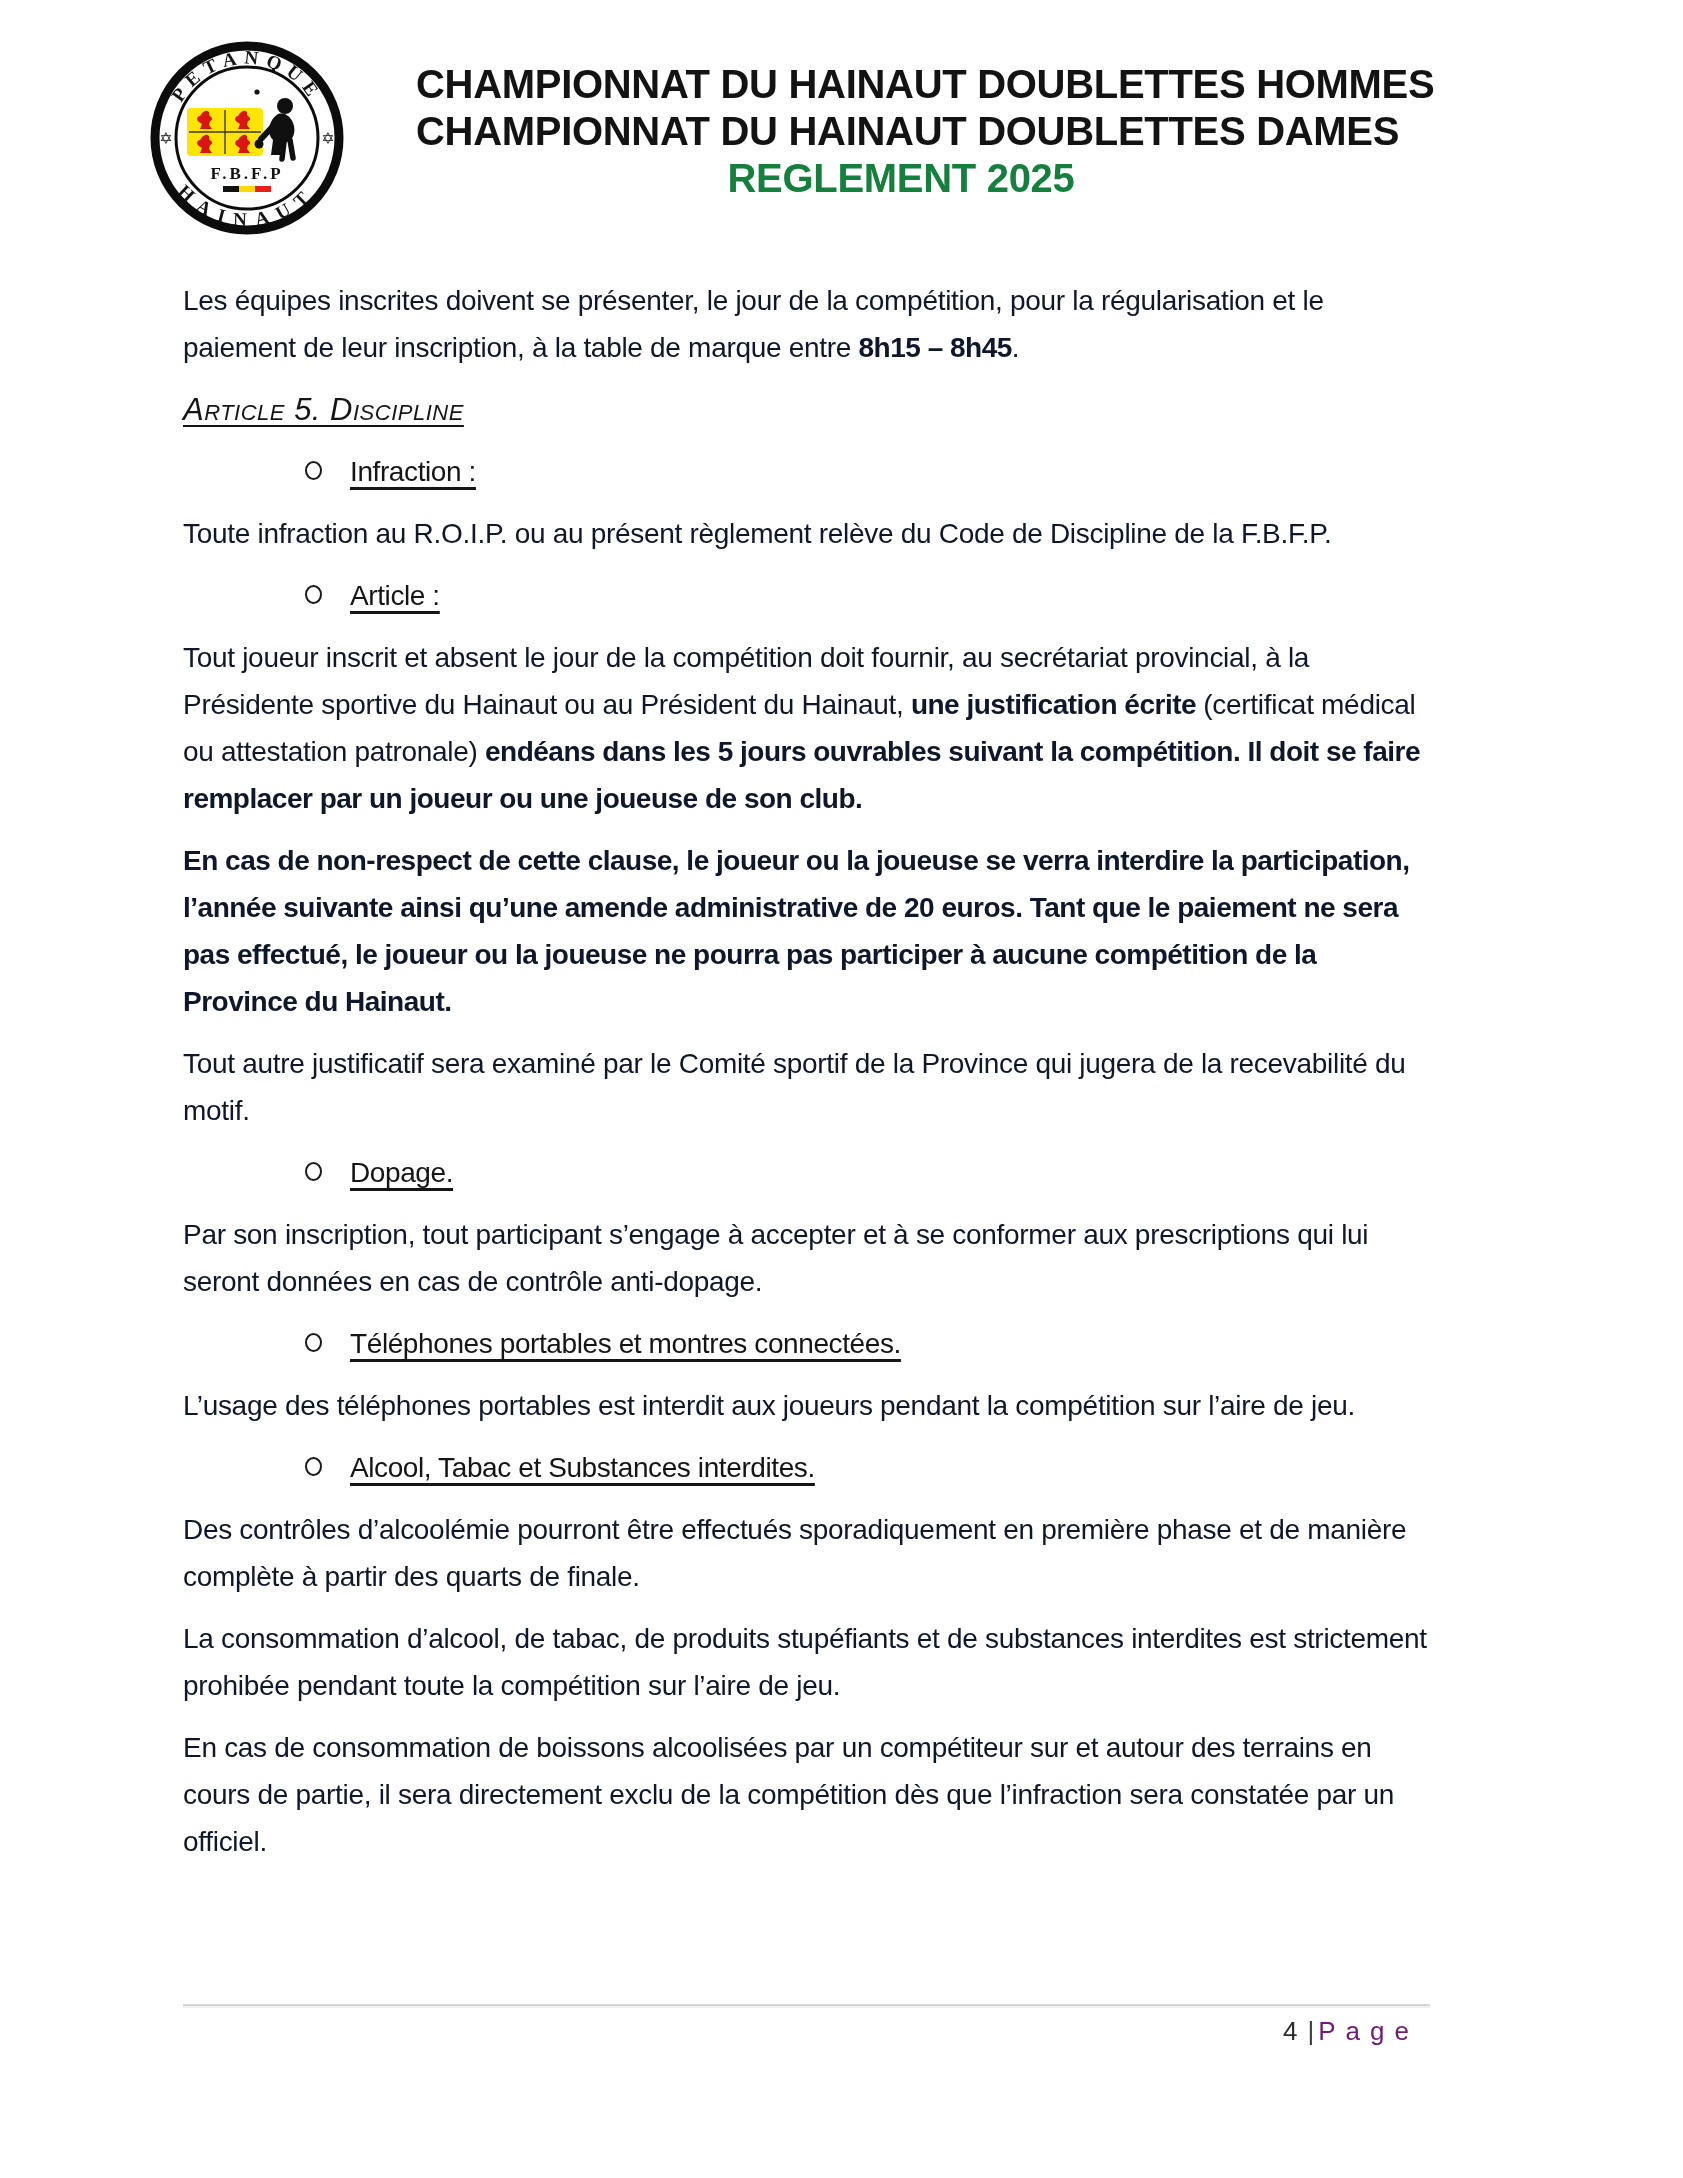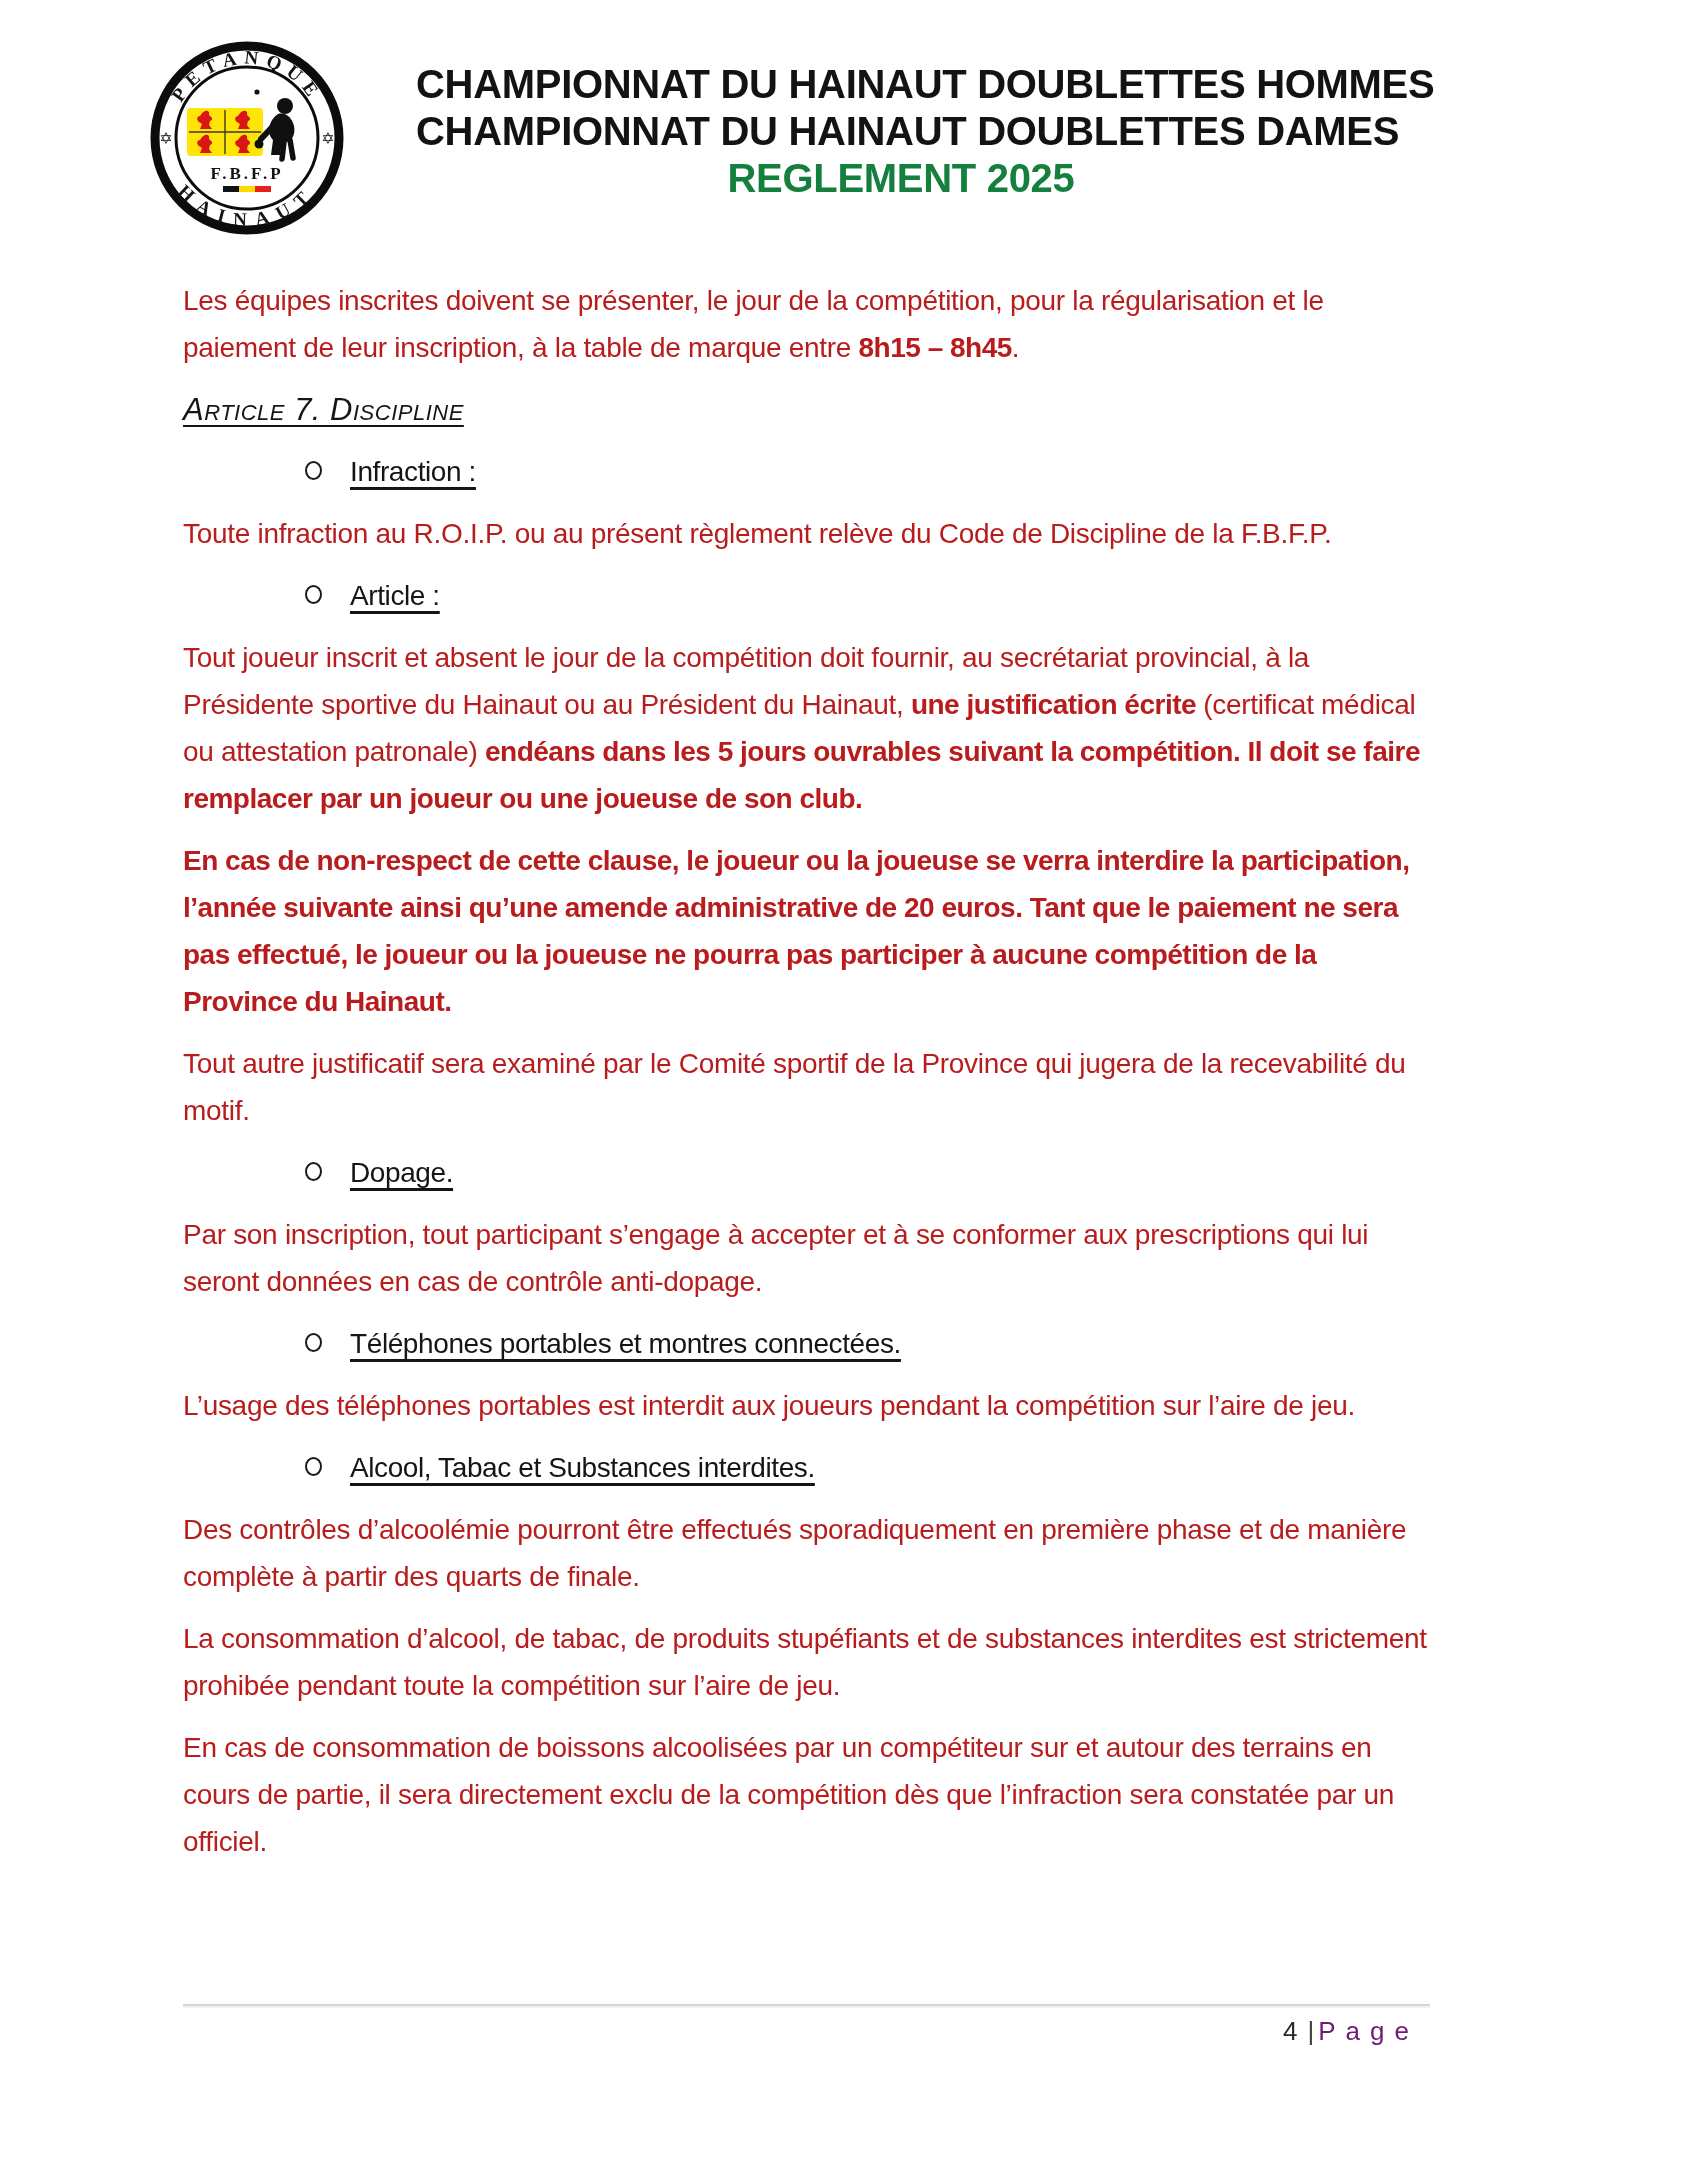--- a/index.html
+++ b/index.html
@@ -60,21 +60,21 @@
     position: absolute;
     left: 183px;
     top: 277px;
     width: 1249px;
   }
   .para {
     margin: 0 0 15px 0;
     font-size: 28px;
     line-height: 47px;
     letter-spacing: -0.3px;
-    color: #b91c1c;
+    color: #0f172a;
   }
   .para .b { font-weight: 700; letter-spacing: -0.5px; }
   .article-heading {
     margin: 0 0 15px 0;
     font-size: 31px;
     line-height: 47px;
     font-style: italic;
     font-variant: small-caps;
     text-decoration: underline;
     text-decoration-thickness: 2px;
@@ -177,21 +177,21 @@
   </svg>
 
   <div class="title-block">
     <div class="title-line">CHAMPIONNAT DU HAINAUT DOUBLETTES HOMMES</div>
     <div class="title-line">CHAMPIONNAT DU HAINAUT DOUBLETTES DAMES</div>
     <div class="title-line red">REGLEMENT 2025</div>
   </div>
 
   <div class="doc-body">
       <p class="para"><span class="r">Les équipes inscrites doivent se présenter, le jour de la compétition, pour la régularisation et le paiement de leur inscription, à la table de marque entre </span><span class="b">8h15 – 8h45</span><span class="r">.</span></p>
-      <div class="article-heading">Article 7. Discipline</div>
+      <div class="article-heading">Article 5. Discipline</div>
       <div class="bullet-item"><span class="bullet-marker"></span><span class="bullet-label">Infraction :</span></div>
       <p class="para"><span class="r">Toute infraction au R.O.I.P. ou au présent règlement relève du Code de Discipline de la F.B.F.P.</span></p>
       <div class="bullet-item"><span class="bullet-marker"></span><span class="bullet-label">Article :</span></div>
       <p class="para"><span class="r">Tout joueur inscrit et absent le jour de la compétition doit fournir, au secrétariat provincial, à la Présidente sportive du Hainaut ou au Président du Hainaut, </span><span class="b">une justification écrite </span><span class="r">(certificat médical ou attestation patronale) </span><span class="b">endéans dans les 5 jours ouvrables suivant la compétition. Il doit se faire remplacer par un joueur ou une joueuse de son club.</span></p>
       <p class="para"><span class="b">En cas de non-respect de cette clause, le joueur ou la joueuse se verra interdire la participation, l’année suivante ainsi qu’une amende administrative de 20 euros. Tant que le paiement ne sera pas effectué, le joueur ou la joueuse ne pourra pas participer à aucune compétition de la Province du Hainaut.</span></p>
       <p class="para"><span class="r">Tout autre justificatif sera examiné par le Comité sportif de la Province qui jugera de la recevabilité du motif.</span></p>
       <div class="bullet-item"><span class="bullet-marker"></span><span class="bullet-label">Dopage.</span></div>
       <p class="para"><span class="r">Par son inscription, tout participant s’engage à accepter et à se conformer aux prescriptions qui lui seront données en cas de contrôle anti-dopage.</span></p>
       <div class="bullet-item"><span class="bullet-marker"></span><span class="bullet-label">Téléphones portables et montres connectées.</span></div>
       <p class="para"><span class="r">L’usage des téléphones portables est interdit aux joueurs pendant la compétition sur l’aire de jeu.</span></p>

